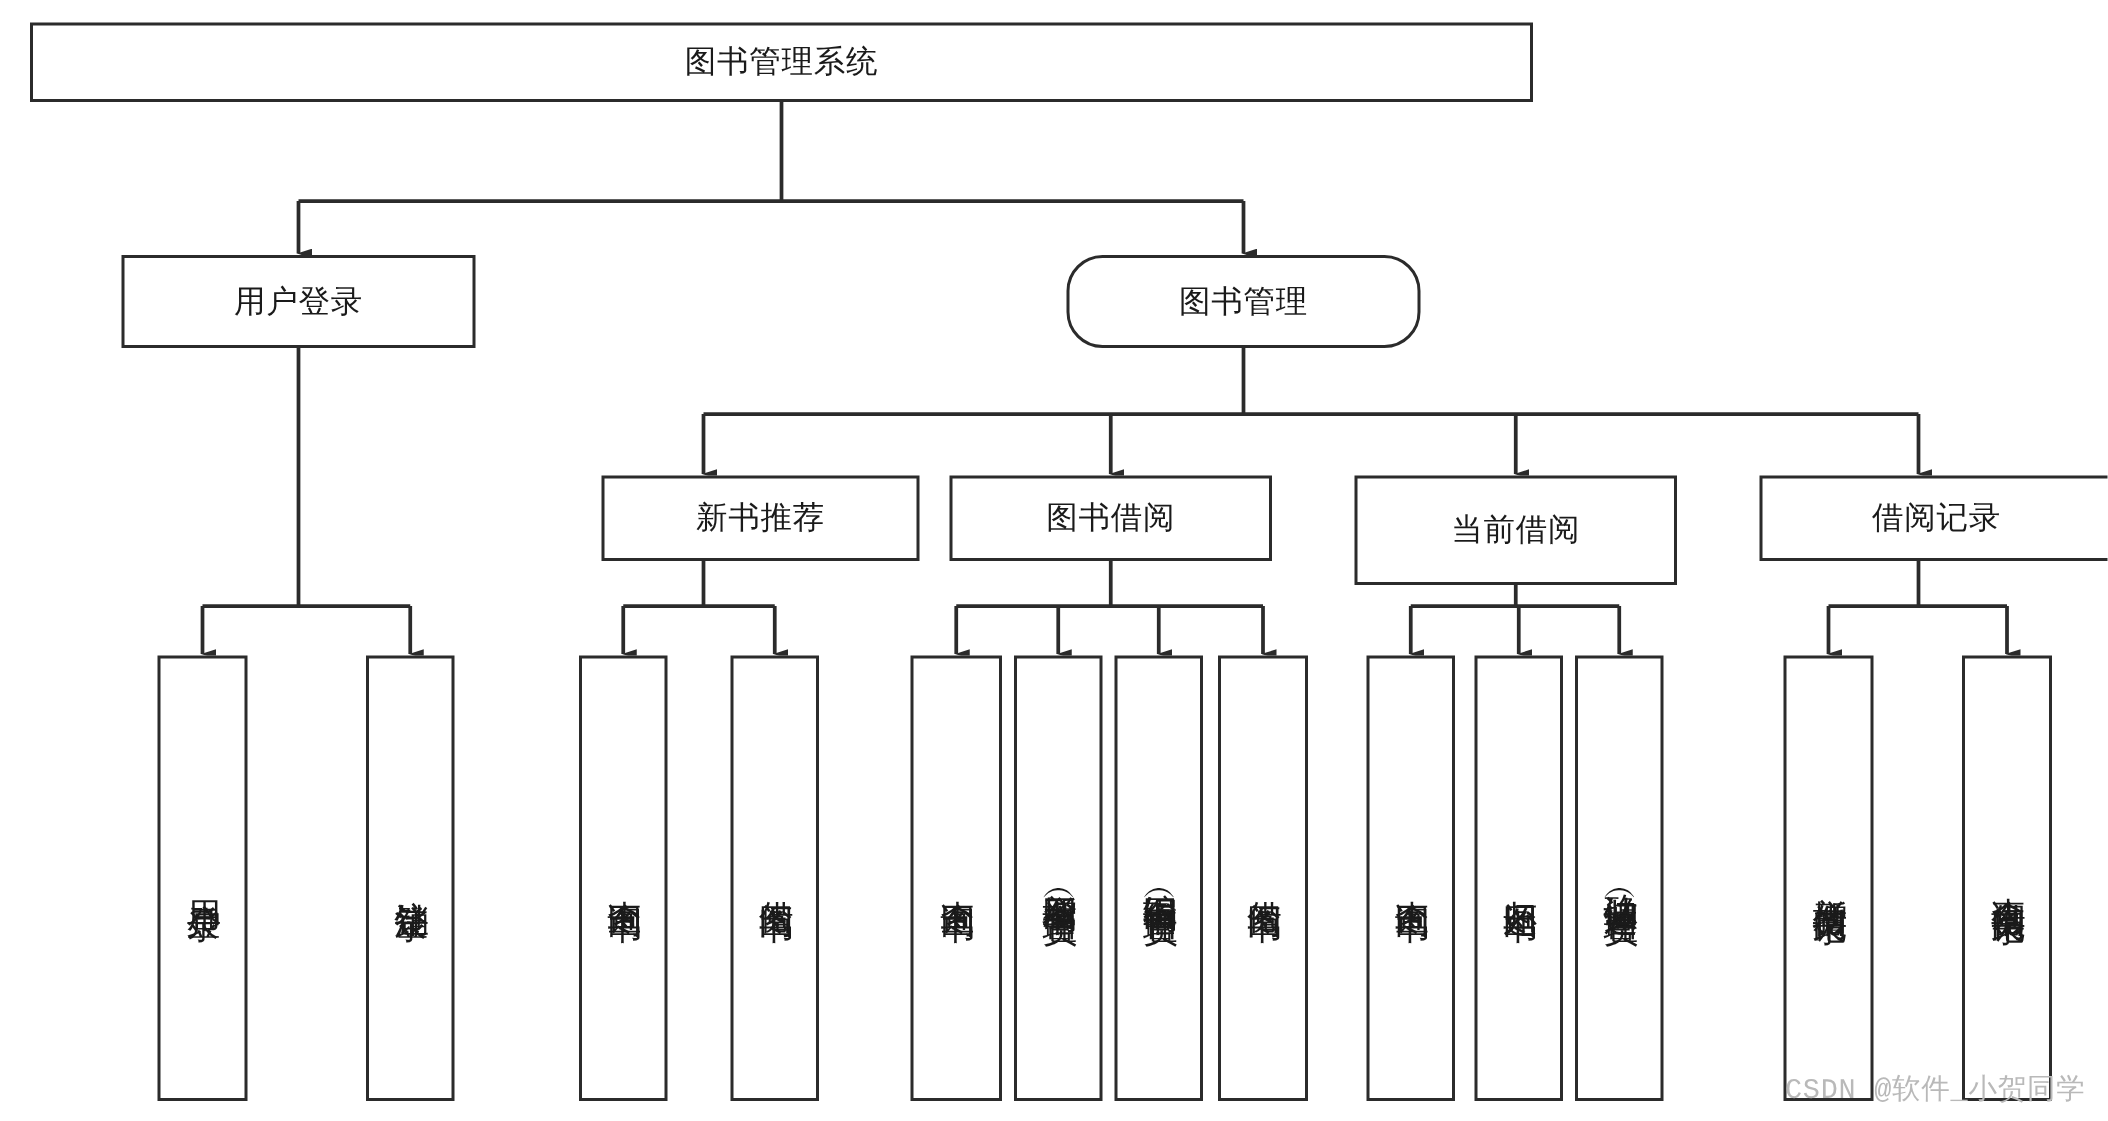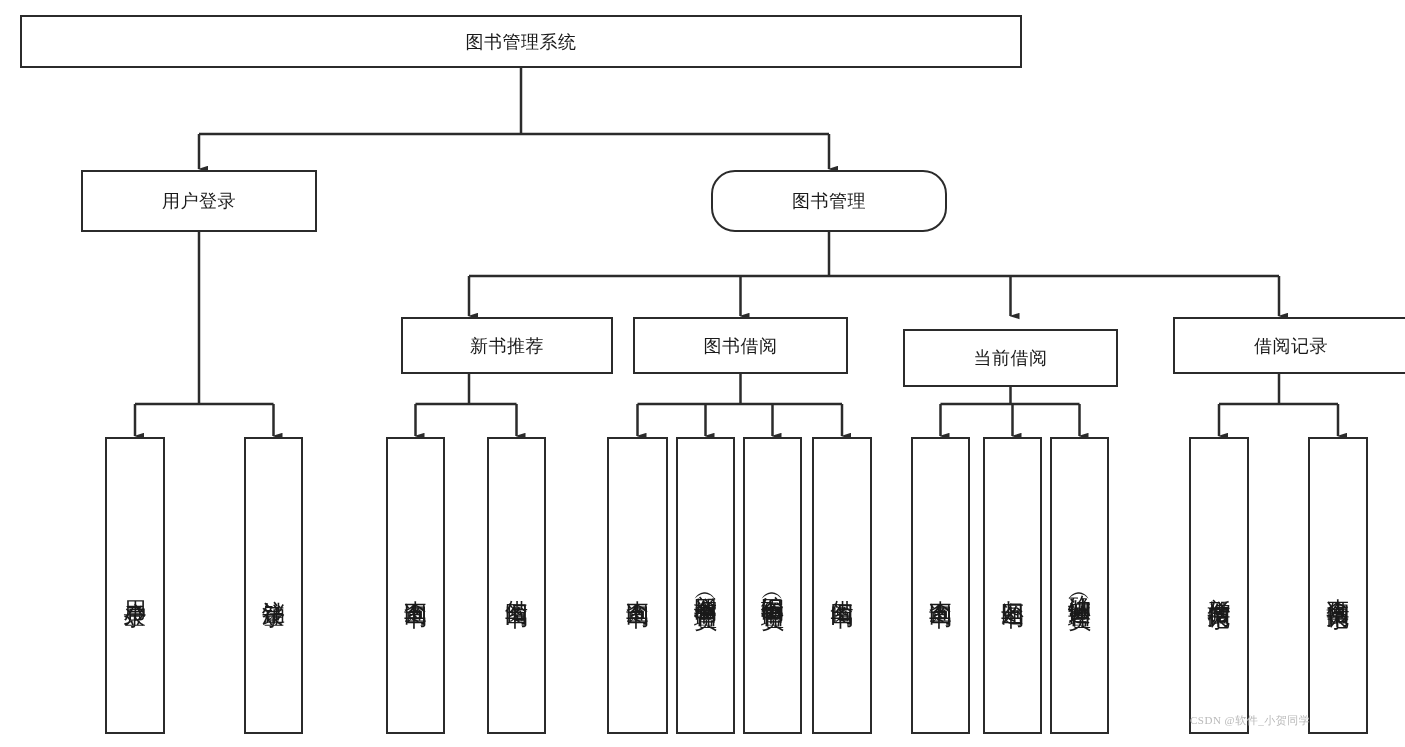--- a/index.html
+++ b/index.html
@@ -36,39 +36,39 @@
     justify-content: center;
     color: #1a1a1a;
   }
   .node-label {
     font-family: "DejaVu Sans", "Liberation Sans", sans-serif;
     line-height: 1.18;
     text-align: center;
     white-space: pre;
   }
   .node.horizontal .node-label {
-    font-size: 18px;
+    font-size: 21px;
     letter-spacing: 0.5px;
   }
   .node.vertical {
     align-items: center;
     justify-content: center;
   }
   .node.vertical .node-label {
     writing-mode: vertical-rl;
     text-orientation: upright;
     font-size: 23px;
     letter-spacing: 2px;
     line-height: 1;
     max-height: 272px;
   }
   .watermark {
     position: absolute;
-    font-family: Liberation Serif, serif;
-    font-size: 11px;
+    font-family: Liberation Mono, monospace;
+    font-size: 19px;
     color: #b9b9b9;
     white-space: nowrap;
     letter-spacing: 0.5px;
     pointer-events: none;
   }
 </style>
 </head>
 <body>
 
 <div id="diagram-root">
@@ -125,21 +125,21 @@
       </div>
       <div class="node horizontal" style="left: 711px; top: 170px; width: 236px; height: 62px; border-radius: 24px;">
         <span class="node-label">图书管理</span>
       </div>
       <div class="node horizontal" style="left: 363px; top: 317px; width: 212px; height: 57px; margin-left: 38px;">
         <span class="node-label">新书推荐</span>
       </div>
       <div class="node horizontal" style="left: 633px; top: 317px; width: 215px; height: 57px;">
         <span class="node-label">图书借阅</span>
       </div>
-      <div class="node horizontal" style="left: 903px; top: 329px; width: 215px; height: 58px;">
+      <div class="node horizontal" style="left: 903px; top: 317px; width: 215px; height: 73px;">
         <span class="node-label">当前借阅</span>
       </div>
       <div class="node horizontal" style="left: 1173px; top: 317px; width: 236px; height: 57px;">
         <span class="node-label">借阅记录</span>
       </div>
       <div class="node vertical" style="left: 105px; top: 437px; width: 60px; height: 297px;">
         <span class="node-label">用户登录</span>
       </div>
       <div class="node vertical" style="left: 244px; top: 437px; width: 59px; height: 297px;">
         <span class="node-label">注销登录</span>

